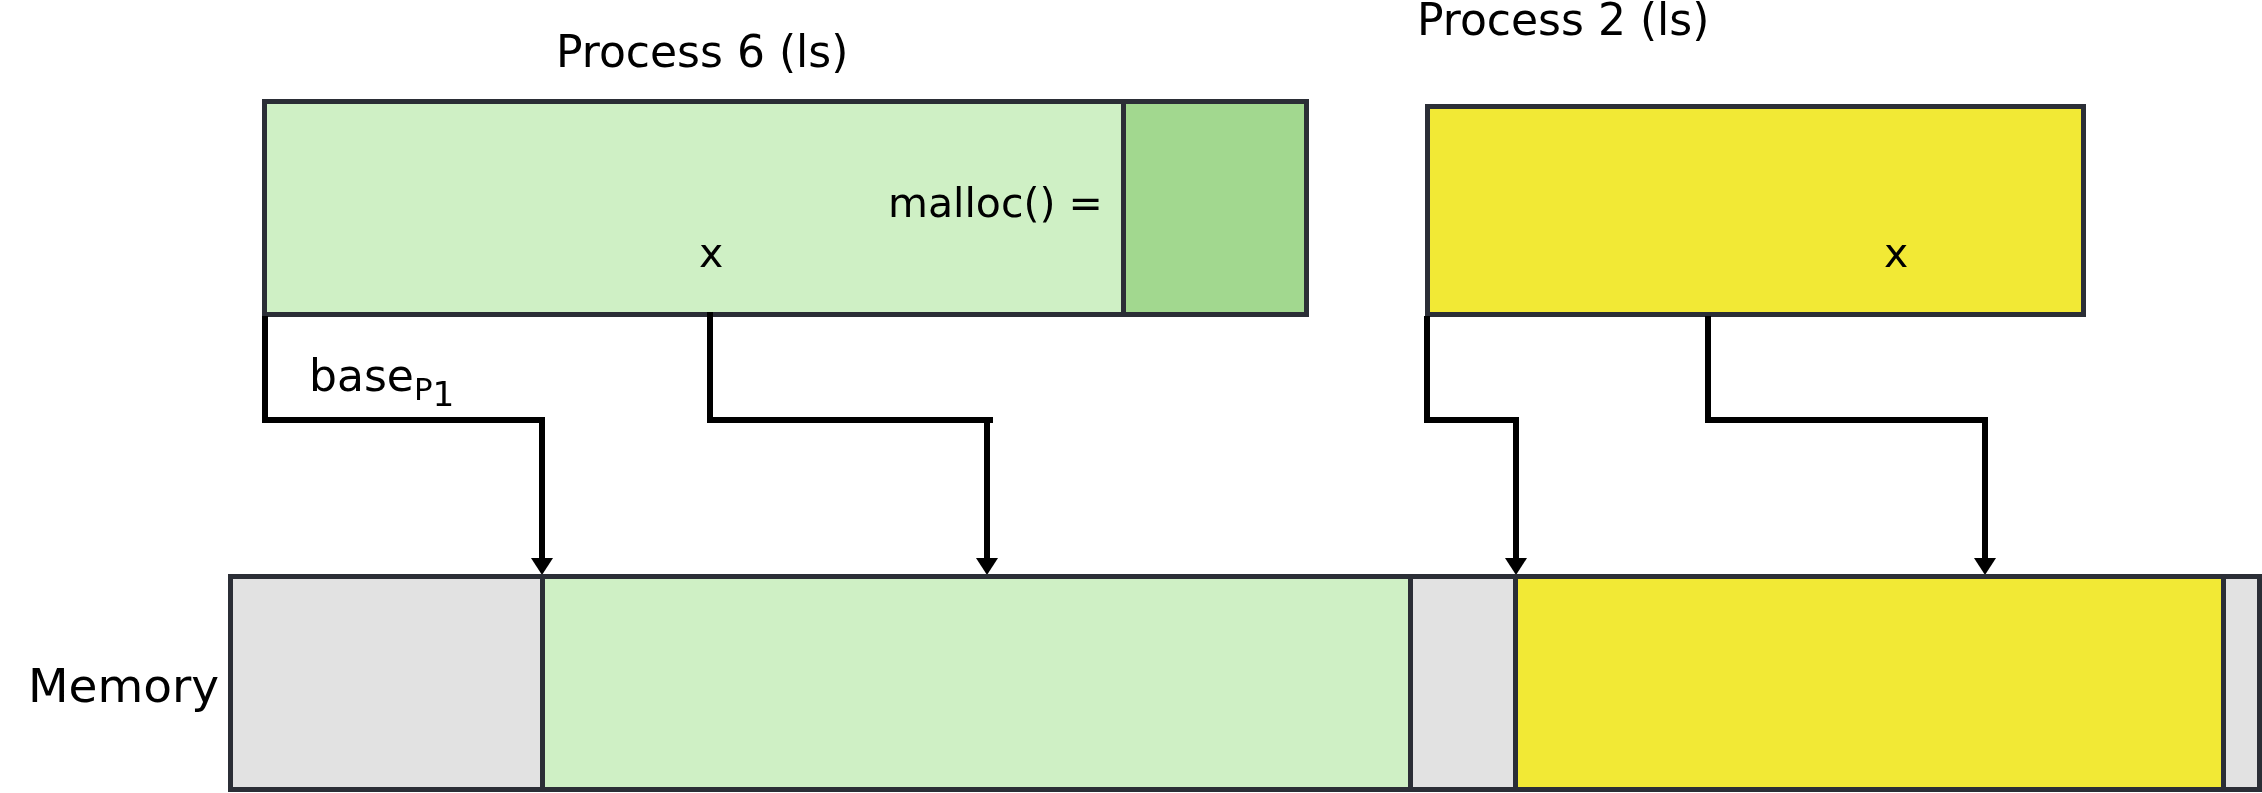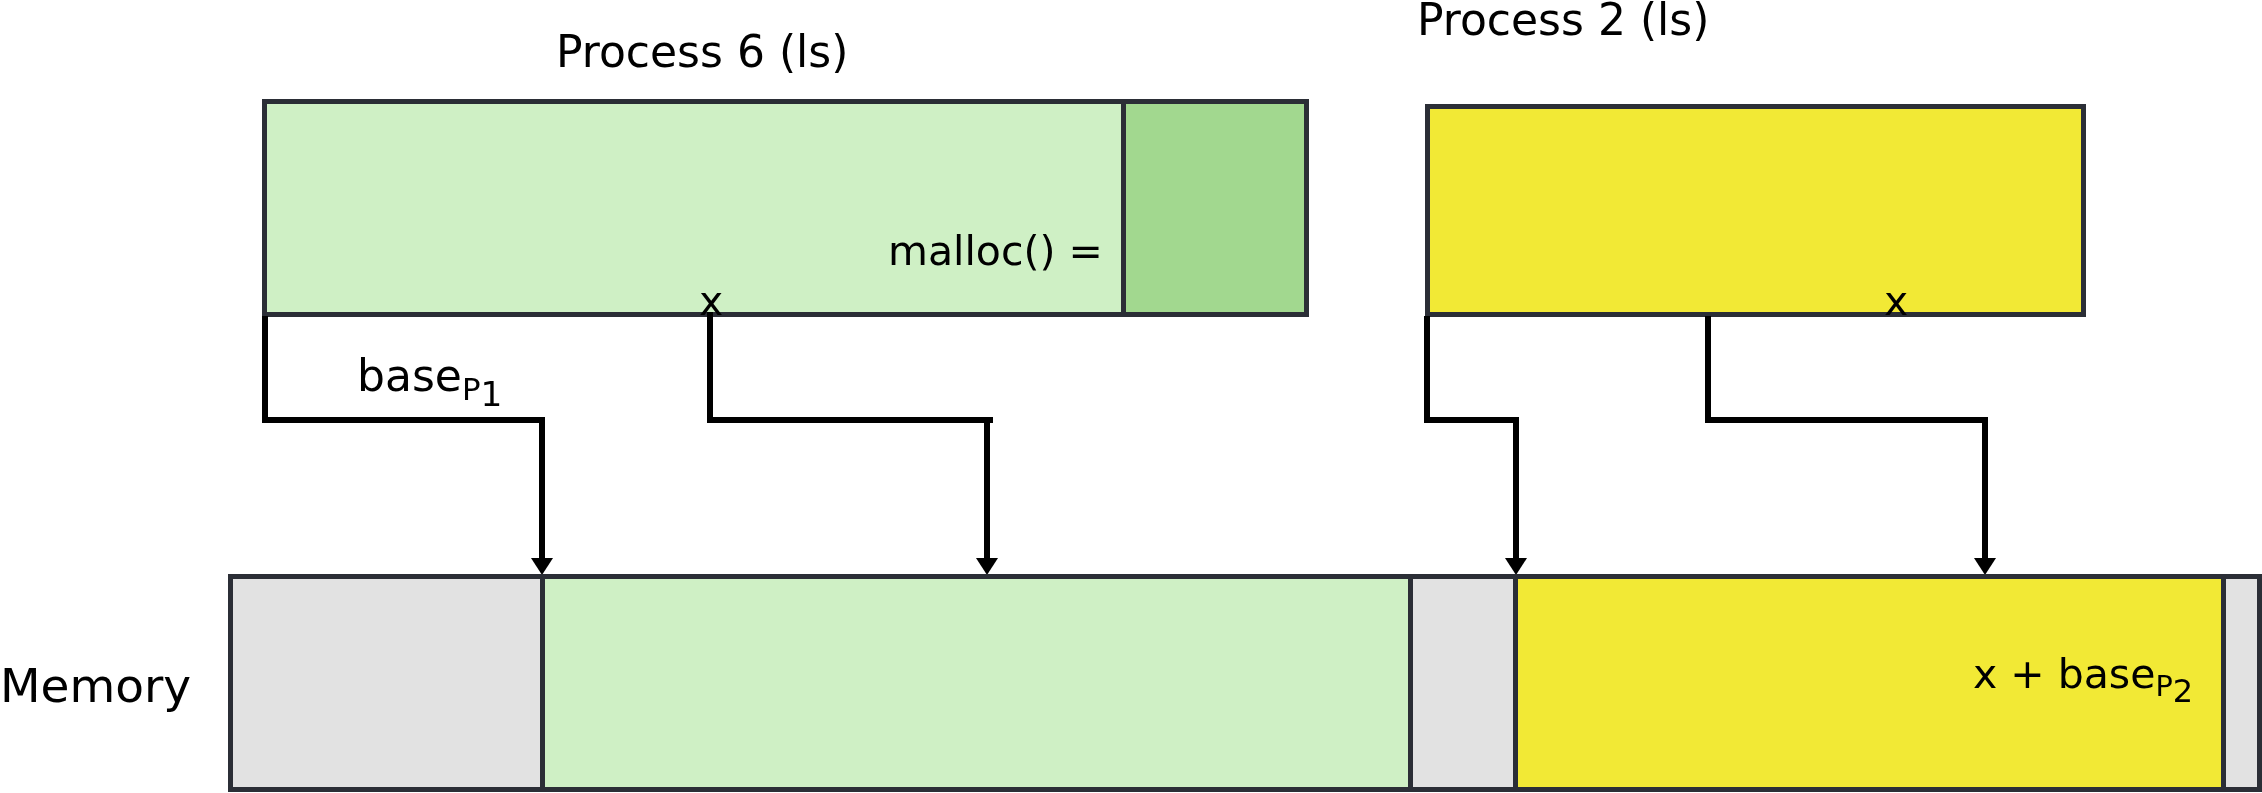--- a/index.html
+++ b/index.html
@@ -12,21 +12,21 @@
     color: #000;
     background: var(--background, #ffffff);
   }
   .abs { position: absolute; }
 
   
   .title { font-size: 44px; line-height: 1.1; white-space: nowrap; }
   .memlabel { font-size: 47px; line-height: 1.1; white-space: nowrap; }
 
   
-  .boxtext { font-size: 41px; line-height: 1.1; white-space: nowrap; margin-top: 48px; }
+  .boxtext { font-size: 41px; line-height: 1.1; white-space: nowrap; }
 
   
   .baselabel { font-size: 44px; line-height: 1.1; white-space: nowrap; }
   .sub   { font-size: 0.70em; vertical-align: -0.28em; }
   .sub2  { font-size: 0.78em; vertical-align: -0.45em; }
 
   
   .pbox {
     box-sizing: border-box;
     border: 5px solid var(--border-dark, #2b2e36);
@@ -74,21 +74,21 @@
 
   <div class="abs pbox pbox1" style="left:262px; top:99px; width:1047px; height:218px;">
     <div class="darkstrip"></div>
   </div>
   <div class="abs boxtext" style="left:888px; top:181px;">malloc() =</div>
   <div class="abs boxtext" style="left:699px; top:231px;">x</div>
 
   <div class="abs pbox pbox2" style="left:1425px; top:104px; width:661px; height:213px;"></div>
   <div class="abs boxtext" style="left:1884px; top:231px;">x</div>
 
-  <div class="abs baselabel" style="left:309px; top:352px;margin-left:48px;"><span>base</span><span class="sub">P</span><span class="sub sub2">1</span></div>
+  <div class="abs baselabel" style="left:309px; top:352px;"><span>base</span><span class="sub">P</span><span class="sub sub2">1</span></div>
 
 
   <div class="stroke" style="left:262px; top:316px; width:6px;  height:107px;"></div>
   <div class="stroke" style="left:262px; top:417px; width:283px; height:6px;"></div>
   <div class="stroke" style="left:539px; top:417px; width:6px;  height:141px;"></div>
   <div class="ahead" style="left:531px; top:558px;"></div>
 
   <div class="stroke" style="left:707px; top:312px; width:6px;  height:111px;"></div>
   <div class="stroke" style="left:707px; top:417px; width:286px; height:6px;"></div>
   <div class="stroke" style="left:984px; top:417px; width:6px;  height:141px;"></div>
@@ -97,26 +97,25 @@
   <div class="stroke" style="left:1424px; top:316px; width:6px;  height:107px;"></div>
   <div class="stroke" style="left:1424px; top:417px; width:95px;  height:6px;"></div>
   <div class="stroke" style="left:1513px; top:417px; width:6px;  height:141px;"></div>
   <div class="ahead" style="left:1505px; top:558px;"></div>
 
   <div class="stroke" style="left:1705px; top:316px; width:6px;  height:107px;"></div>
   <div class="stroke" style="left:1705px; top:417px; width:283px; height:6px;"></div>
   <div class="stroke" style="left:1982px; top:417px; width:6px;  height:141px;"></div>
   <div class="ahead" style="left:1974px; top:558px;"></div>
 
-  <div class="abs memlabel" style="left:0px; top:660px;">Memory</div>
+  <div class="abs memlabel" style="left:0px; top:660px;padding-left:28px;">Memory</div>
 
   <div class="abs membar" style="left:228px; top:574px; width:2034px; height:218px;">
     <div class="seg seg-gray" style="width:307px;"></div>
     <div class="seg seg-green" style="width:868px;"></div>
     <div class="seg seg-gray" style="width:105px;"></div>
     <div class="seg seg-yellow" style="width:708px;"></div>
     <div class="seg seg-gray" style="width:36px;"></div>
   </div>
 
 
-  <div class="abs boxtext" style="left:1973px; top:604px;"><span>x + base</span><span class="sub">P</span><span class="sub sub2">2</span></div>
 
 </div>
 
 </body></html>

